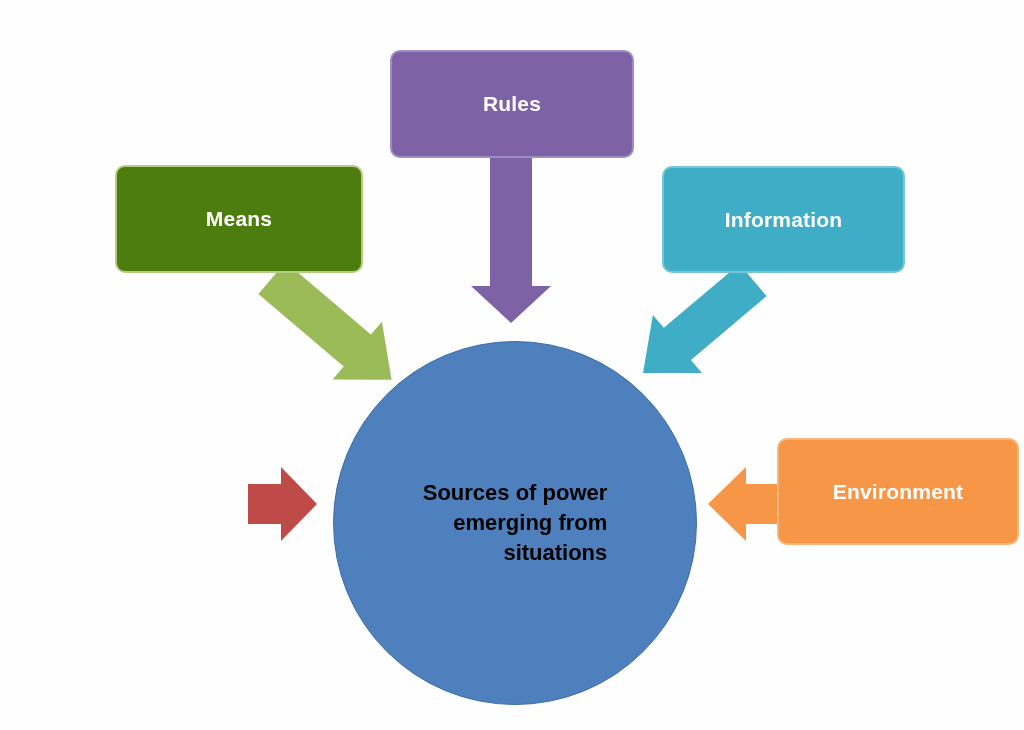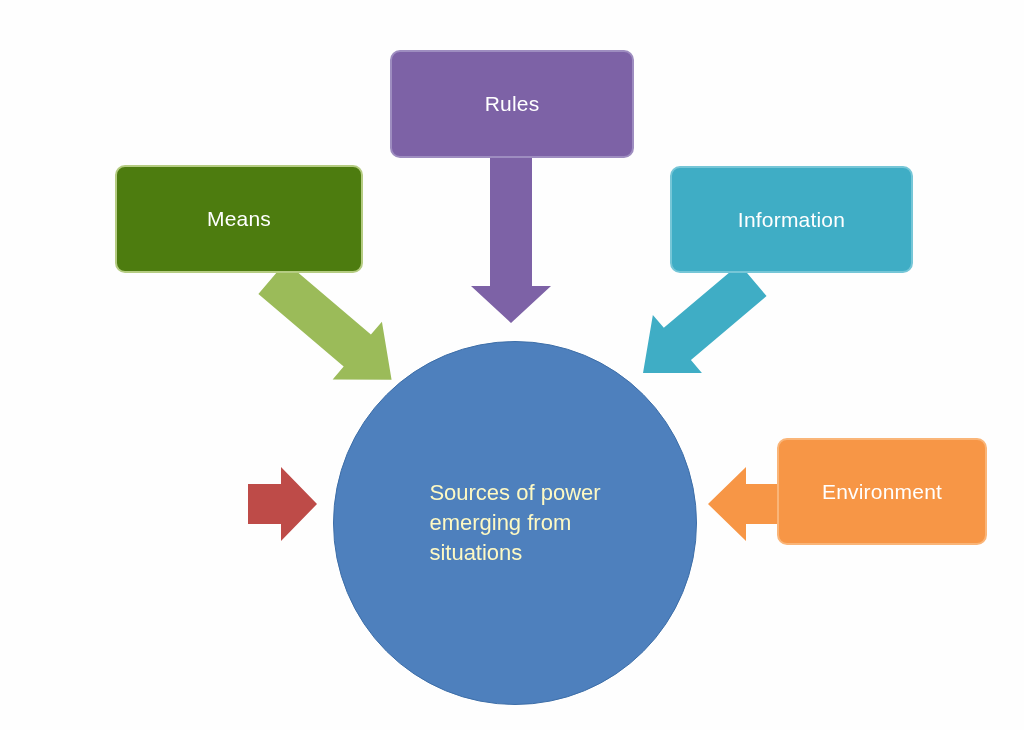--- a/index.html
+++ b/index.html
@@ -26,50 +26,50 @@
     position: absolute;
     border-radius: 10px;
     border: 2px solid transparent;
     box-sizing: border-box;
     display: flex;
     align-items: center;
     justify-content: center;
   }
   .node-label {
     color: #ffffff;
-    font-weight: normal;
+    font-weight: bold;
     font-size: 21px;
     letter-spacing: 0.2px;
     text-align: right;
   }
   .node-rules       { left: 390px; top: 50px;  width: 244px; height: 108px; }
   .node-means       { left: 115px; top: 165px; width: 248px; height: 108px; }
   .node-information { left: 662px; top: 166px; width: 243px; height: 107px; }
   .node-expertise   { left: 5px;   top: 437px; width: 246px; height: 110px; }
-  .node-environment { left: 777px; top: 438px; width: 210px; height: 107px; }
+  .node-environment { left: 777px; top: 438px; width: 242px; height: 107px; }
   .center-circle {
     position: absolute;
     left: 333px;
     top: 341px;
     width: 364px;
     height: 364px;
     border-radius: 50%;
     border: 1px solid transparent;
     box-sizing: border-box;
     display: flex;
     flex-direction: column;
     align-items: center;
     justify-content: center;
   }
   .center-text {
-    color: #fef9c3;
-    font-weight: normal;
+    color: #000000;
+    font-weight: bold;
     font-size: 22px;
     line-height: 30px;
-    text-align: left;
+    text-align: right;
   }
   .center-text span { display: block; }
 </style>
 </head>
 <body>
 
 <div class="canvas" style="background-color: rgb(254, 254, 254);">
 
   <svg class="arrow-layer" viewBox="0 0 1024 730" width="1024" height="730">
 
@@ -85,21 +85,21 @@
   </svg>
 
   <div class="node node-rules" style="background-color: rgb(125, 98, 166); border-color: rgb(158, 141, 192);">
     <div class="node-label">Rules</div>
   </div>
 
   <div class="node node-means" style="background-color: #4d7c0f; border-color: rgb(181, 204, 130);">
     <div class="node-label">Means</div>
   </div>
 
-  <div class="node node-information" style="background-color: rgb(63, 173, 197); border-color: rgb(118, 198, 215); margin-left: 8px;">
+  <div class="node node-information" style="background-color: rgb(63, 173, 197); border-color: rgb(118, 198, 215);">
     <div class="node-label">Information</div>
   </div>
 
 
   <div class="node node-environment" style="background-color: rgb(247, 150, 70); border-color: rgb(250, 181, 120);">
     <div class="node-label">Environment</div>
   </div>
 
   <div class="center-circle" style="background-color: rgb(78, 128, 189); border-color: rgb(61, 110, 168);">
     <div class="center-text">

